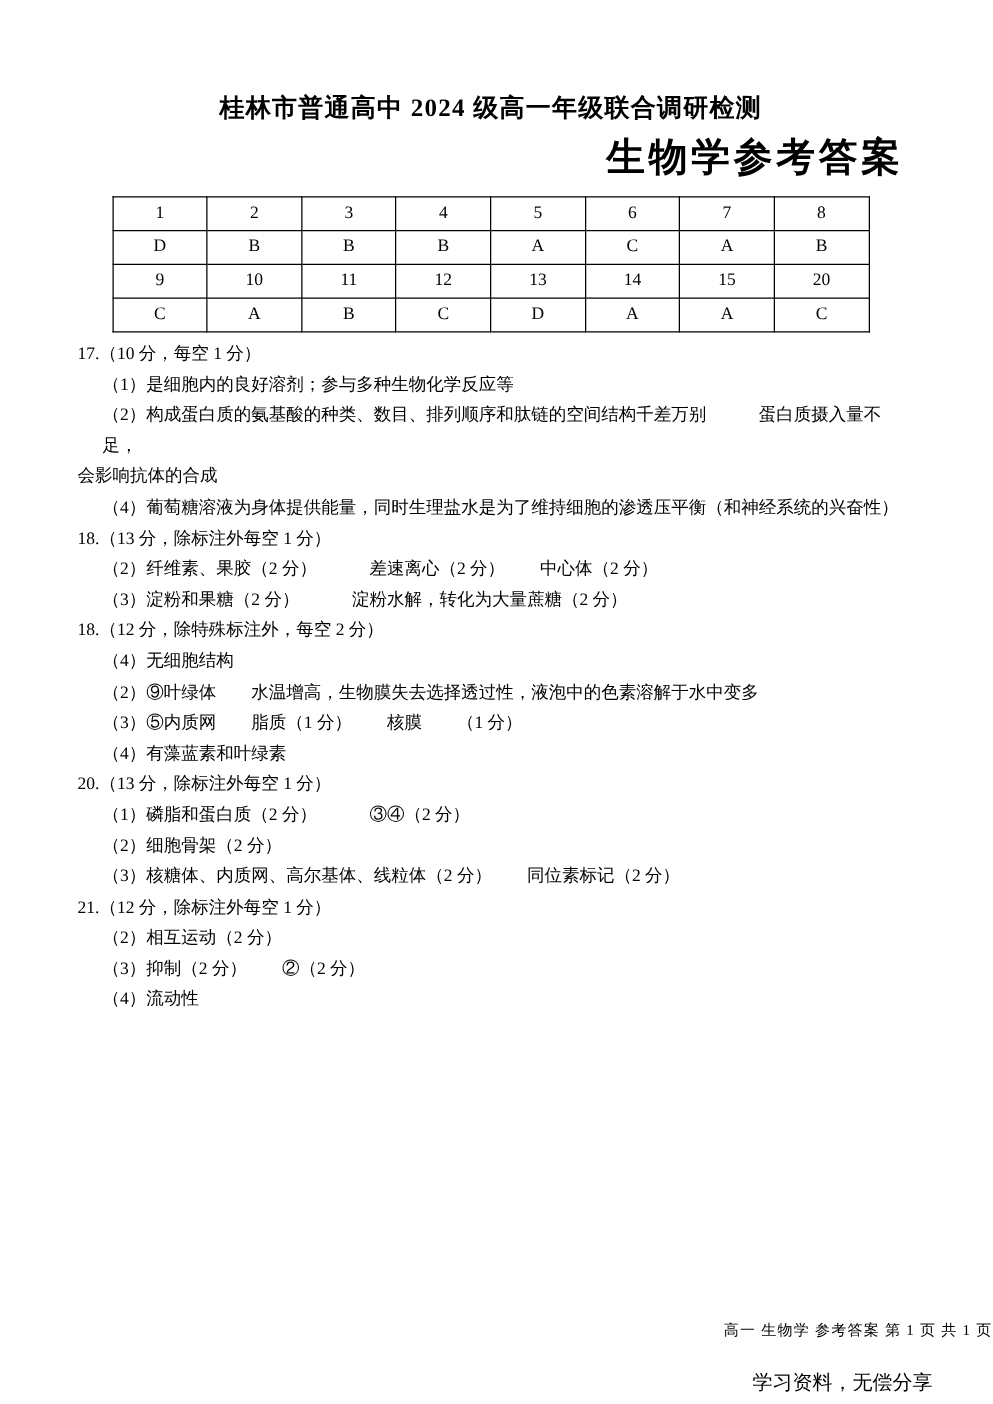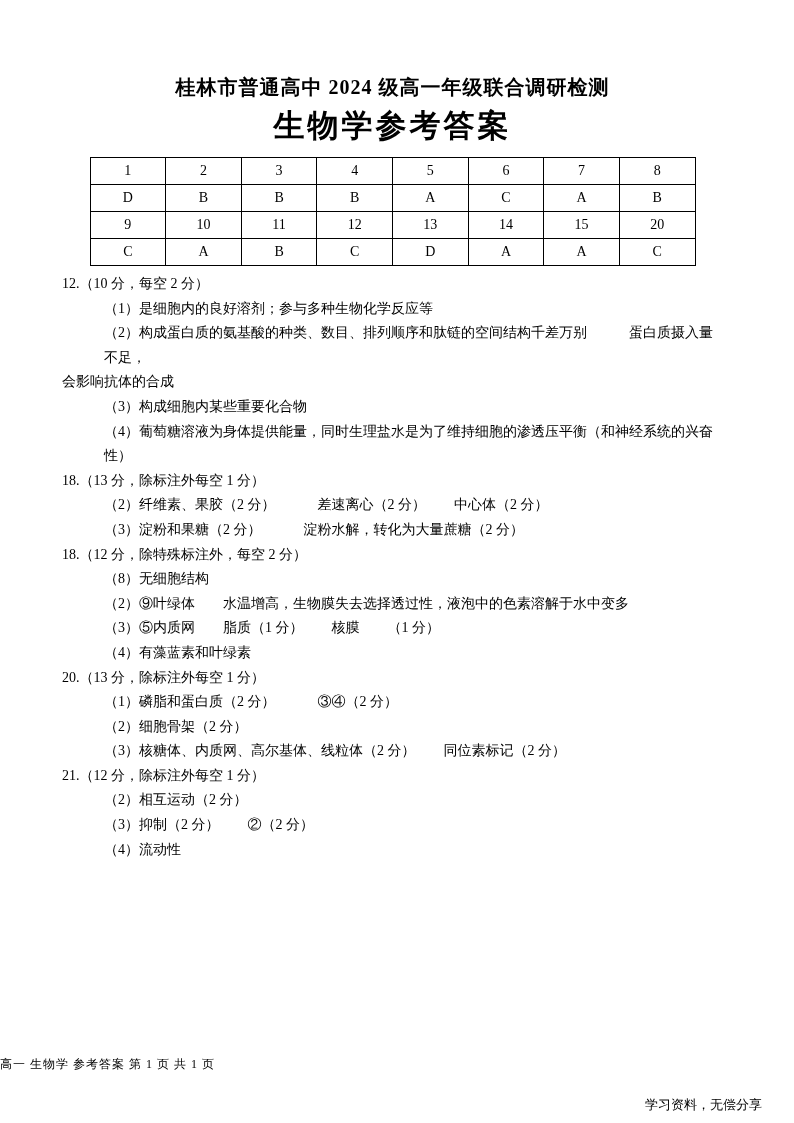--- a/index.html
+++ b/index.html
@@ -17,21 +17,21 @@
     padding: 74px 71px 0 62px;
   }
   .doc-title {
     text-align: center;
     font-size: 20px;
     font-weight: bold;
     letter-spacing: 1px;
     line-height: 26px;
   }
   .doc-subtitle {
-    text-align: center;
+    text-align: right;
     font-size: 31px;
     font-weight: 900;
     letter-spacing: 3px;
     line-height: 40px;
     margin-top: 6px;
   }
   table.answer-table {
     width: 606px;
     margin: 11px auto 6px auto;
     border-collapse: collapse;
@@ -44,35 +44,35 @@
     vertical-align: middle;
     font-size: 14px;
   }
   .questions { margin-top: 2px; }
   .q-line {
     font-size: 14px;
     line-height: 24.6px;
     white-space: pre-wrap;
   }
   .indent-0 { margin-left: 0; }
-  .indent-1 { margin-left: 42px; }
+  .indent-1 { margin-left: 20px; }
   .indent-2 { }
   .page-footer {
     position: absolute;
     top: 1056px;
     left: 0; right: 0;
-    text-align: left;
+    text-align: right;
     font-size: 12px;
     letter-spacing: 1px;
   }
   .share-watermark {
     position: absolute;
     top: 1096px;
-    right: 32px;
-    font-size: 13px;
+    right: 48px;
+    font-size: 16px;
     font-family: "Liberation Sans", "DejaVu Sans", sans-serif;
   }
 </style>
 </head>
 <body>
 
 <div class="page">
 
   <div class="doc-title">桂林市普通高中 2024 级高一年级联合调研检测</div>
 
@@ -118,35 +118,34 @@
           <td>D</td>
           <td>A</td>
           <td>A</td>
           <td>C</td>
         </tr>
       </tbody>
   </table>
 
   <div class="questions" id="questions">
       <div class="q-block">
-        <div class="q-line indent-0">12.（10 分，每空 2 分）</div>
+        <div class="q-line indent-0">17.（10 分，每空 1 分）</div>
         <div class="q-line indent-1">（1）是细胞内的良好溶剂；参与多种生物化学反应等</div>
         <div class="q-line indent-1">（2）构成蛋白质的氨基酸的种类、数目、排列顺序和肽链的空间结构千差万别　　　蛋白质摄入量不足，</div>
         <div class="q-line indent-2">会影响抗体的合成</div>
-        <div class="q-line indent-1">（3）构成细胞内某些重要化合物</div>
         <div class="q-line indent-1">（4）葡萄糖溶液为身体提供能量，同时生理盐水是为了维持细胞的渗透压平衡（和神经系统的兴奋性）</div>
       </div>
       <div class="q-block">
         <div class="q-line indent-0">18.（13 分，除标注外每空 1 分）</div>
         <div class="q-line indent-1">（2）纤维素、果胶（2 分）　　　差速离心（2 分）　　中心体（2 分）</div>
         <div class="q-line indent-1">（3）淀粉和果糖（2 分）　　　淀粉水解，转化为大量蔗糖（2 分）</div>
       </div>
       <div class="q-block">
         <div class="q-line indent-0">18.（12 分，除特殊标注外，每空 2 分）</div>
-        <div class="q-line indent-1">（8）无细胞结构</div>
+        <div class="q-line indent-1">（4）无细胞结构</div>
         <div class="q-line indent-1">（2）⑨叶绿体　　水温增高，生物膜失去选择透过性，液泡中的色素溶解于水中变多</div>
         <div class="q-line indent-1">（3）⑤内质网　　脂质（1 分）　　核膜　　（1 分）</div>
         <div class="q-line indent-1">（4）有藻蓝素和叶绿素</div>
       </div>
       <div class="q-block">
         <div class="q-line indent-0">20.（13 分，除标注外每空 1 分）</div>
         <div class="q-line indent-1">（1）磷脂和蛋白质（2 分）　　　③④（2 分）</div>
         <div class="q-line indent-1">（2）细胞骨架（2 分）</div>
         <div class="q-line indent-1">（3）核糖体、内质网、高尔基体、线粒体（2 分）　　同位素标记（2 分）</div>
       </div>

